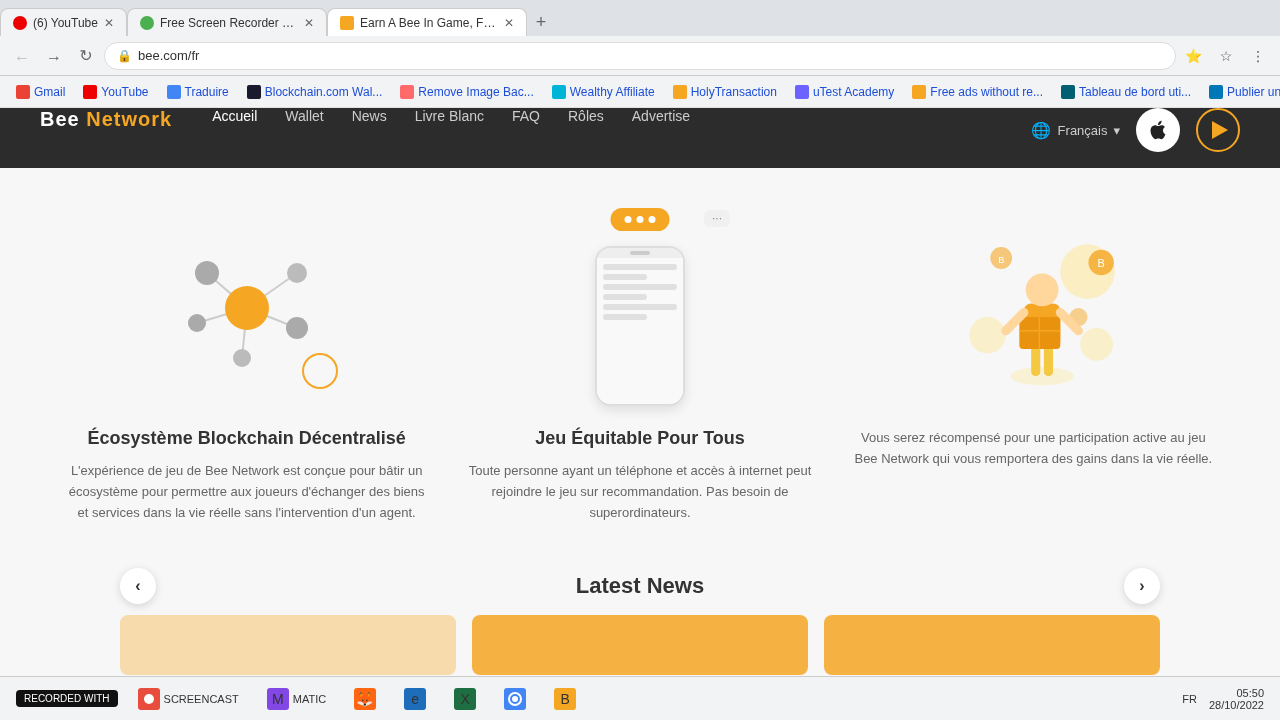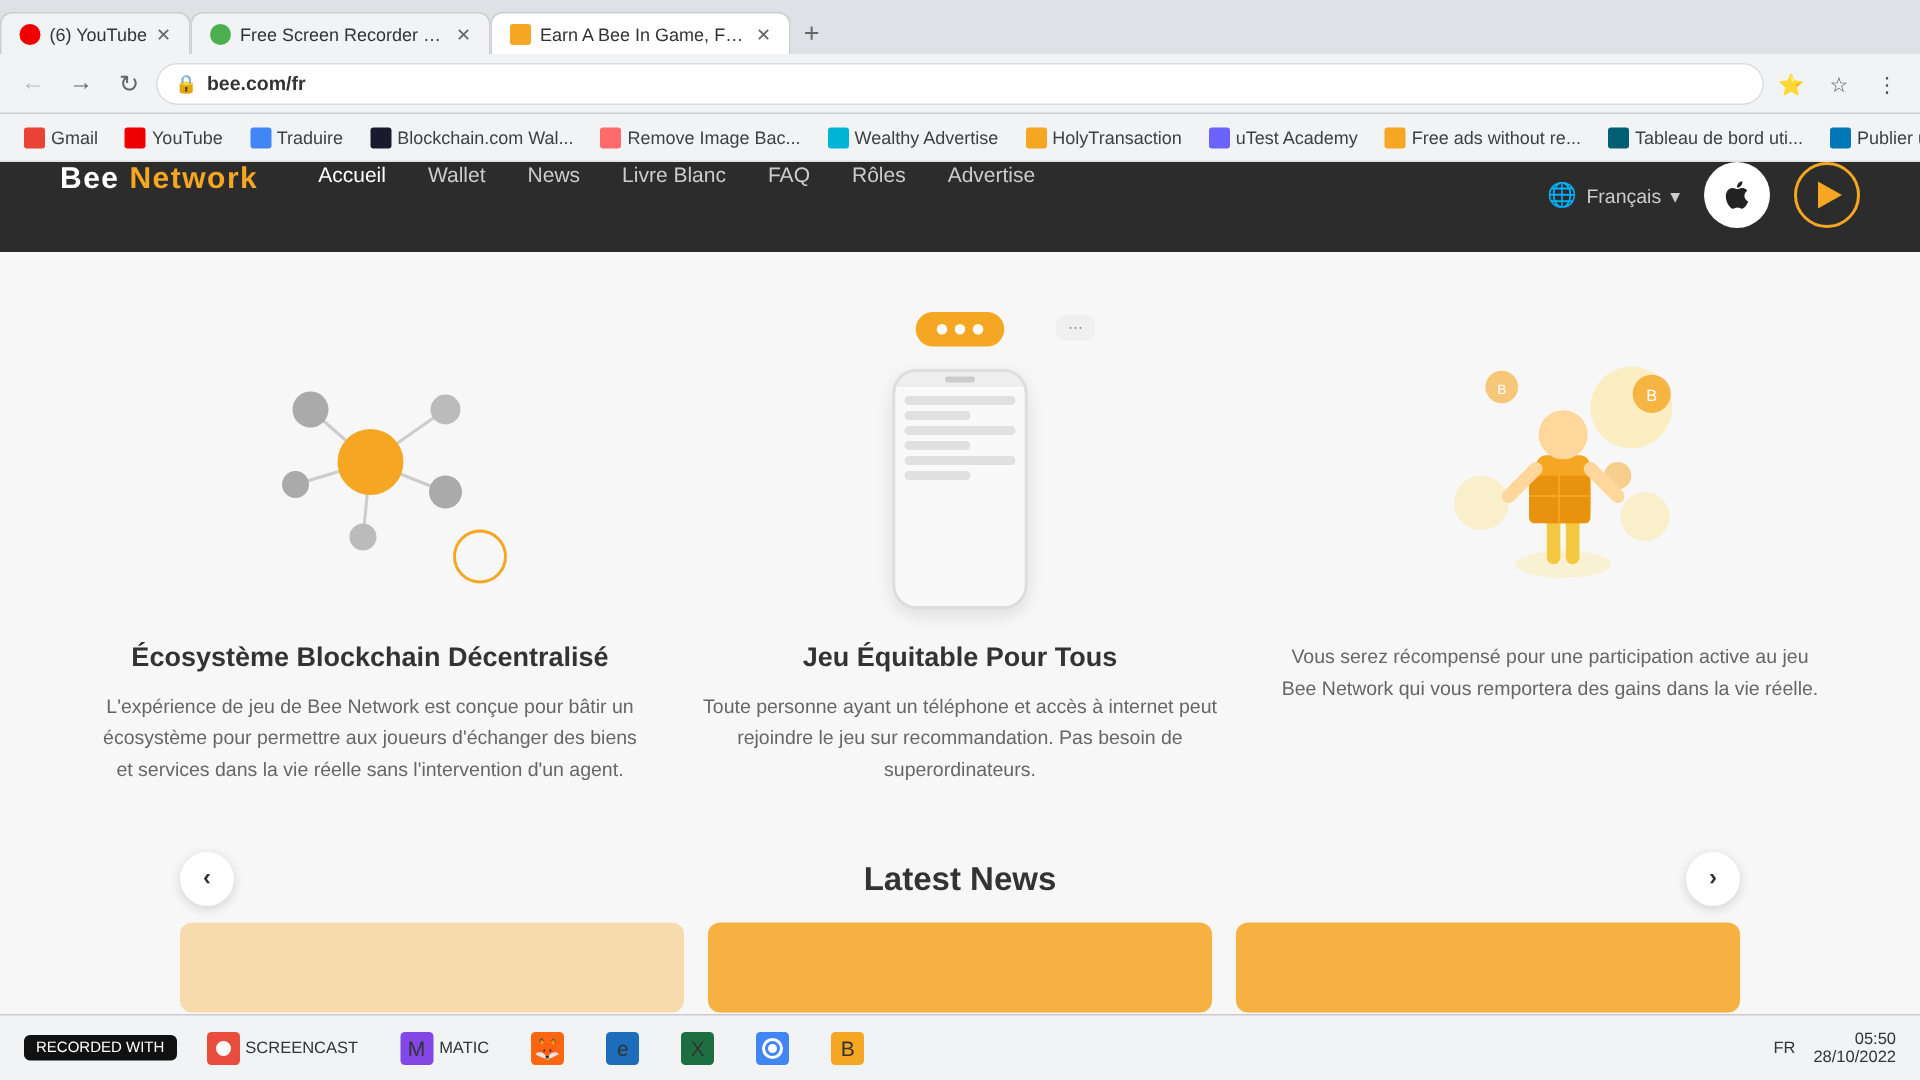--- a/index.html
+++ b/index.html
@@ -15,26 +15,26 @@
     .tab-favicon.sc { background: #4caf50; }
     .tab-favicon.bee { background: #f5a623; border-radius: 2px; }
     .tab-title { flex: 1; overflow: hidden; text-overflow: ellipsis; white-space: nowrap; }
     .tab-close { font-size: 12px; color: #666; cursor: pointer; flex-shrink: 0; }
     .tab-new { width: 28px; height: 28px; display: flex; align-items: center; justify-content: center; font-size: 18px; color: #666; cursor: pointer; }
     .browser-controls { background: #f1f3f4; display: flex; align-items: center; height: 40px; padding: 0 8px; gap: 4px; border-bottom: 1px solid #ccc; }
     .nav-btn { width: 28px; height: 28px; display: flex; align-items: center; justify-content: center; border-radius: 50%; cursor: pointer; color: #666; font-size: 16px; }
     .nav-btn.disabled { color: #bbb; cursor: default; }
     .address-bar { flex: 1; height: 28px; background: #fff; border-radius: 14px; display: flex; align-items: center; padding: 0 12px; font-size: 13px; color: #333; border: 1px solid #ddd; gap: 6px; }
     .address-bar .lock { color: #777; font-size: 12px; }
-    .address-text { flex: 1; font-weight: bold; }
+    .address-text { flex: 1; }
     .browser-actions { display: flex; align-items: center; gap: 4px; }
     .action-btn { width: 28px; height: 28px; display: flex; align-items: center; justify-content: center; cursor: pointer; color: #555; font-size: 14px; border-radius: 50%; }
 
     
-    .bookmarks-bar { background: #f1f3f4; display: flex; align-items: center; height: 32px; padding: 0 8px; gap: 2px; border-bottom: 1px solid #e0e0e0; font-size: 12px; color: #404040; overflow: hidden; }
+    .bookmarks-bar { background: #f1f3f4; display: flex; align-items: center; height: 32px; padding: 0 8px; gap: 2px; border-bottom: 1px solid #e0e0e0; font-size: 12px; color: #1d4ed8; overflow: hidden; }
     .bookmark-item { display: flex; align-items: center; gap: 4px; padding: 2px 8px; border-radius: 4px; cursor: pointer; white-space: nowrap; }
     .bk-icon { width: 14px; height: 14px; border-radius: 2px; flex-shrink: 0; }
 
     
     .website { background: #fff; }
 
     
     .site-nav { background: #2c2c2c; display: flex; align-items: flex-start; height: 60px; padding: 0 40px; gap: 0; }
     .logo { color: #fff; font-size: 20px; font-weight: bold; margin-right: 40px; letter-spacing: 1px; }
     .logo span { color: #f5a623; }
@@ -141,21 +141,21 @@
     <div class="bookmark-item">
       <div class="bk-icon" style="background:#1a1a2e;"></div>
       <span>Blockchain.com Wal...</span>
     </div>
     <div class="bookmark-item">
       <div class="bk-icon" style="background:#ff6b6b;"></div>
       <span>Remove Image Bac...</span>
     </div>
     <div class="bookmark-item">
       <div class="bk-icon" style="background:#00b4d8;"></div>
-      <span>Wealthy Advertise</span>
+      <span>Wealthy Affiliate</span>
     </div>
     <div class="bookmark-item">
       <div class="bk-icon" style="background:#f5a623;"></div>
       <span>HolyTransaction</span>
     </div>
     <div class="bookmark-item">
       <div class="bk-icon" style="background:#6c63ff;"></div>
       <span>uTest Academy</span>
     </div>
     <div class="bookmark-item">

